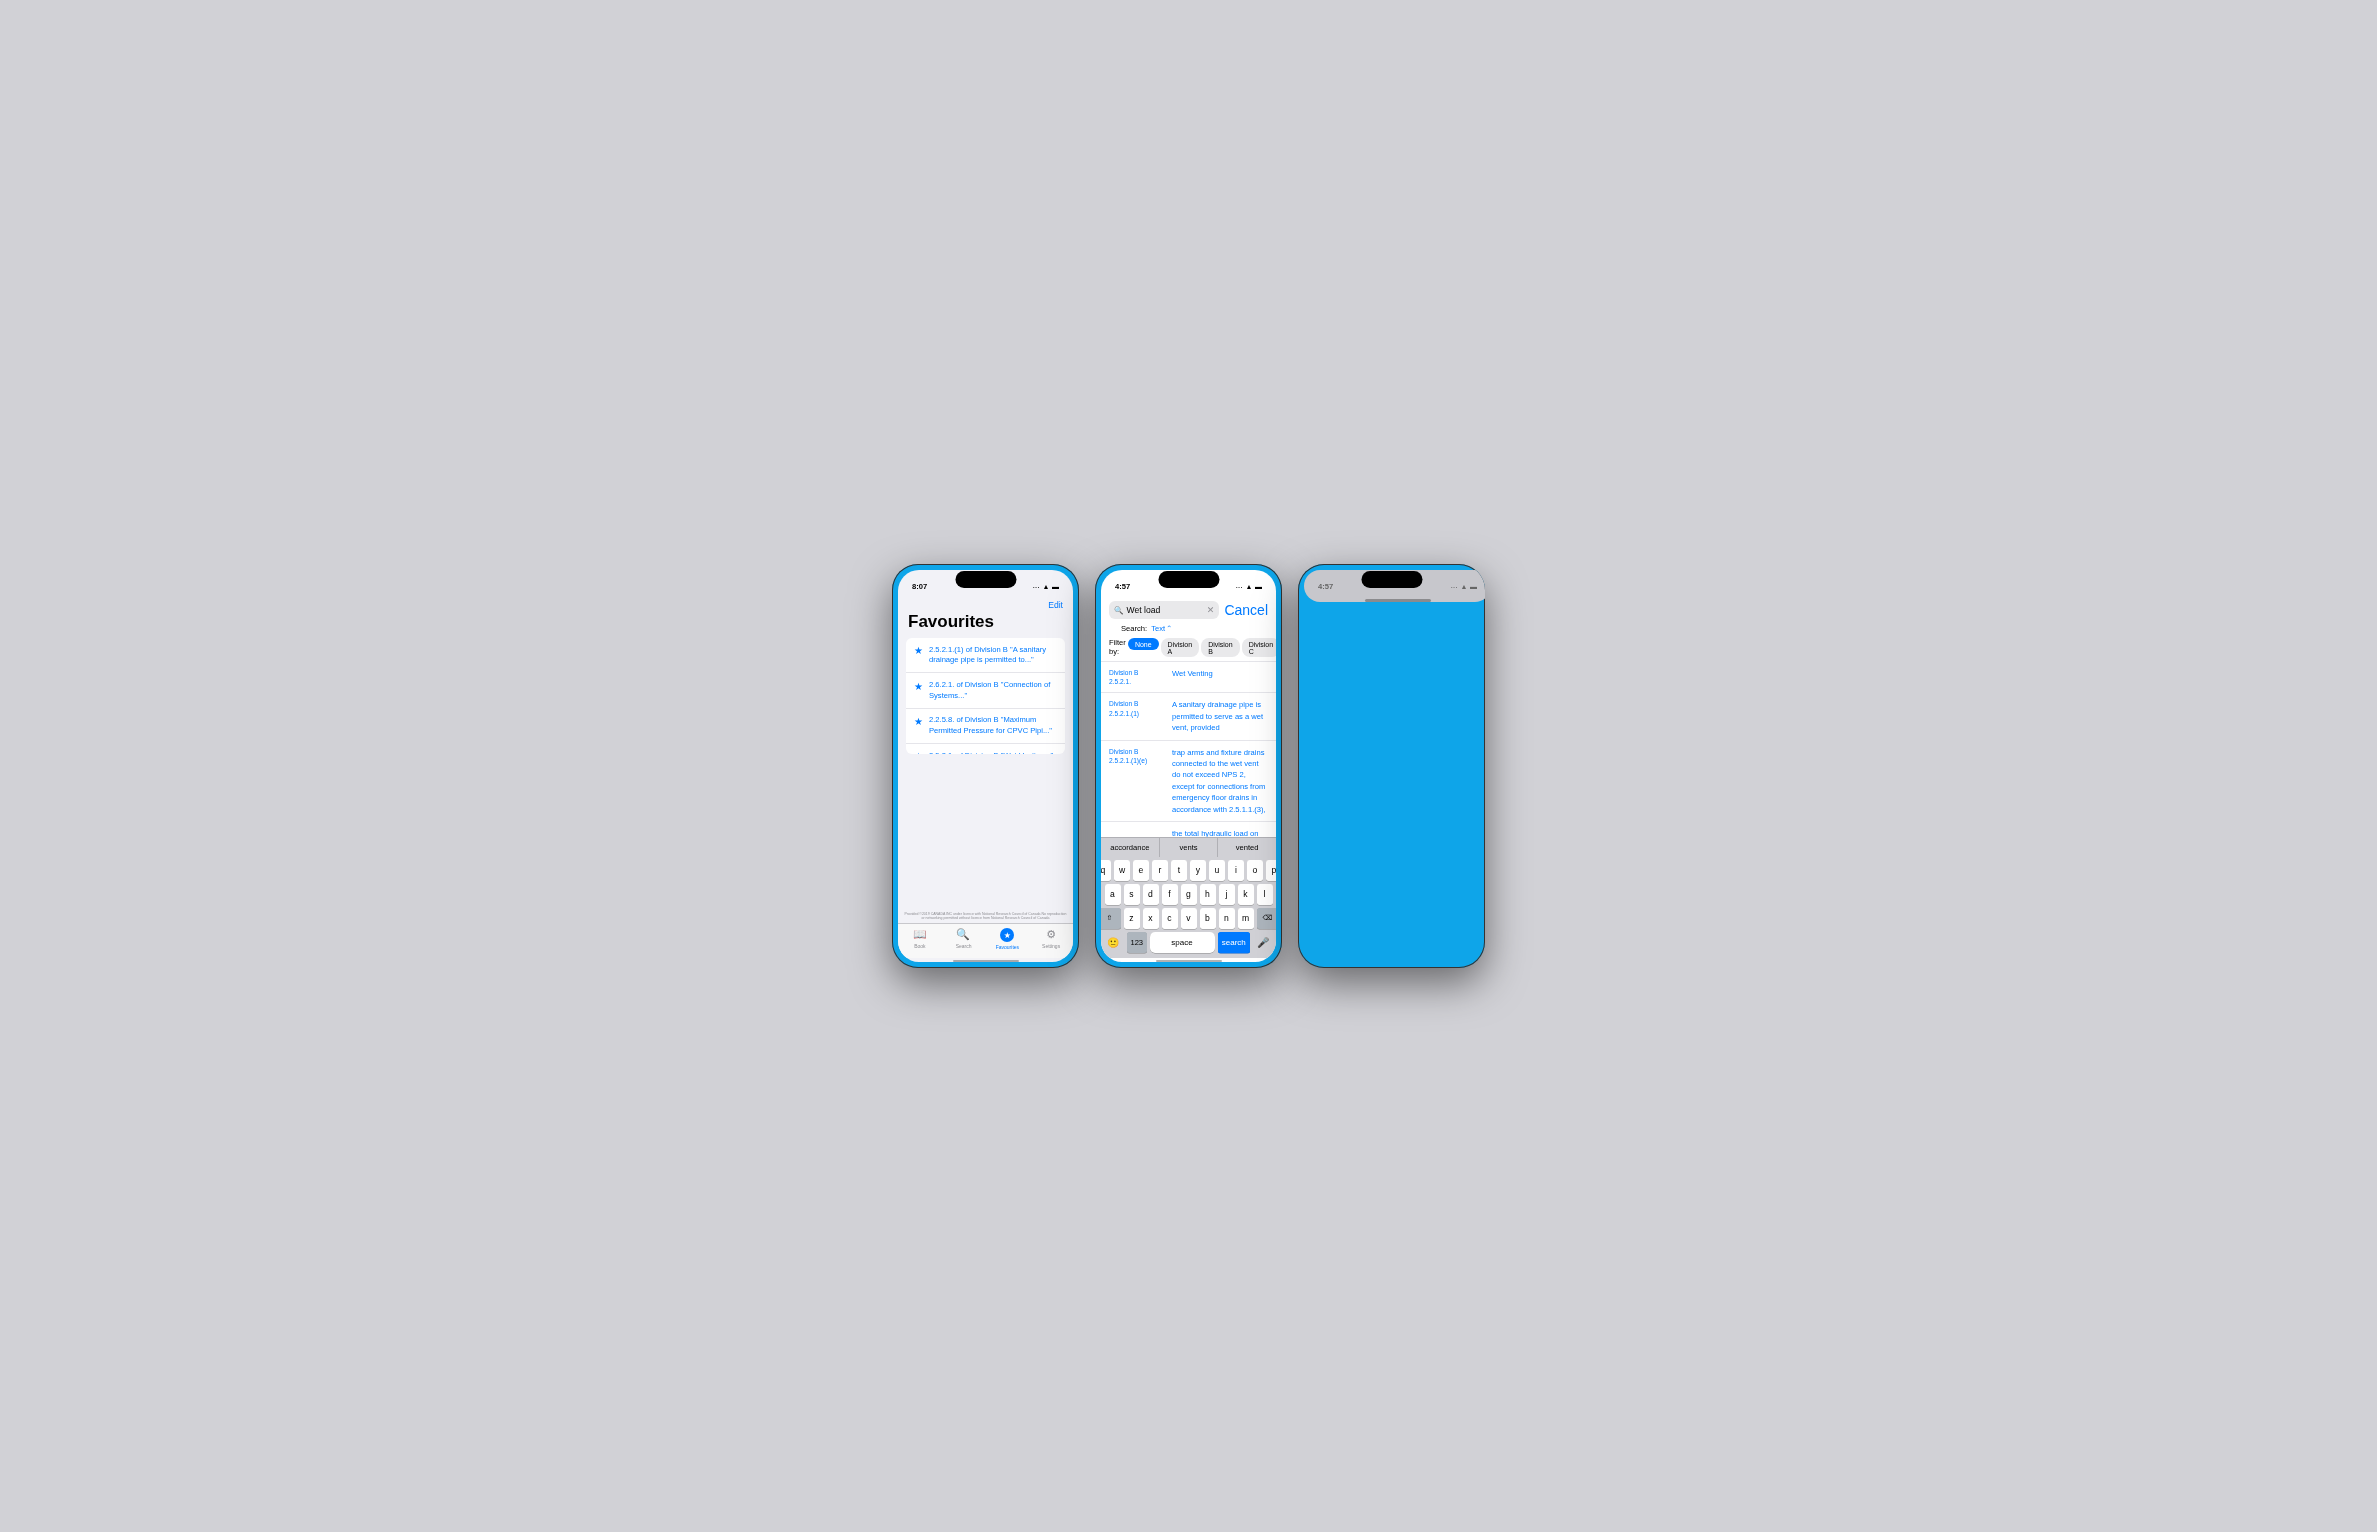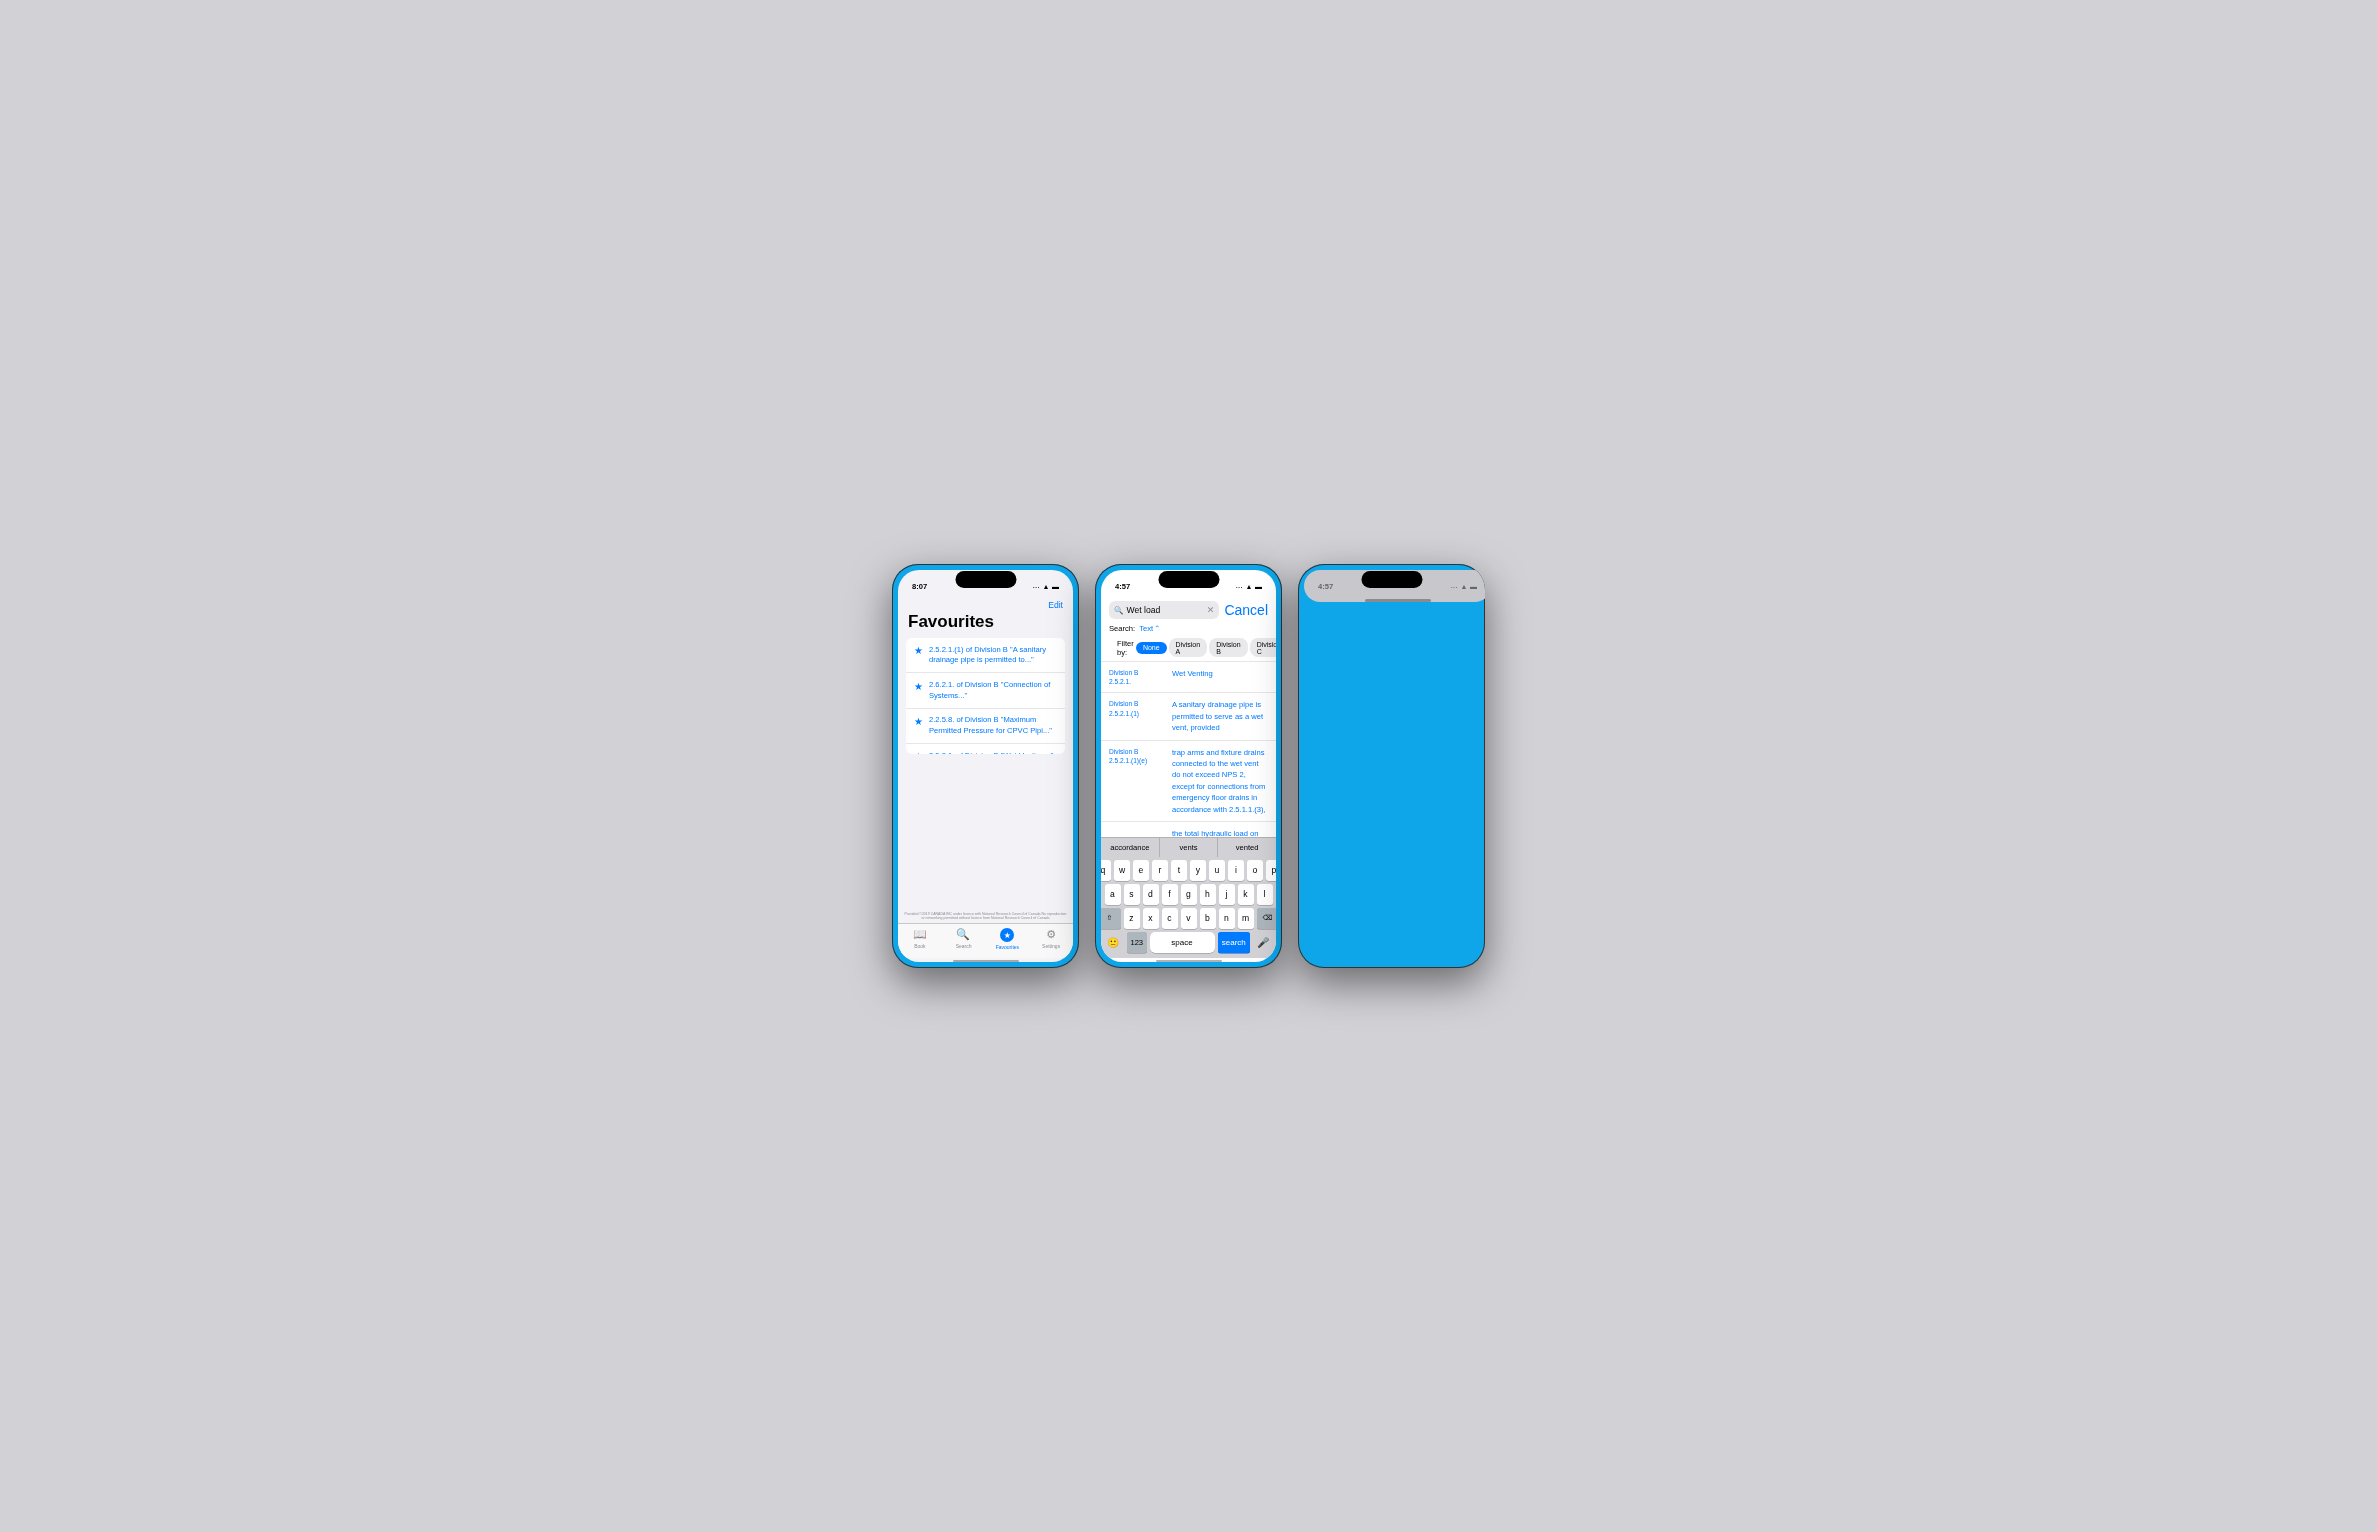--- a/index.html
+++ b/index.html
@@ -167,31 +167,31 @@
       gap: 3px;
     }
     .search-glass { color: #8e8e93; font-size: 7.6px; }
     .search-input-text { font-size: 8.6px; color: #000; flex: 1; }
     .clear-btn { color: #8e8e93; font-size: 9px; cursor: pointer; }
     .cancel-btn { color: #007aff; font-size: 14px; cursor: pointer; white-space: nowrap; }
 
     .search-filter-row {
       display: flex;
       align-items: center;
-      padding: 2px 8px 3px;
+      padding: 2px 20px 3px;
       gap: 4px;
       font-size: 7.6px;
     }
     .search-label { color: #000; }
     .text-filter { color: #007aff; display: flex; align-items: center; gap: 1px; cursor: pointer; }
 
     .filter-by-row {
       display: flex;
-      align-items: center;
-      padding: 2px 16px 4px;
+      align-items: flex-start;
+      padding: 2px 8px 4px;
       gap: 2px;
       font-size: 7px;
       border-bottom: 0.3px solid #e5e5ea;
     }
     .filter-label { color: #000; font-size: 7.6px; }
     .filter-chip {
       background: #e9e9eb;
       border-radius: 8px;
       padding: 2.5px 7px;
       font-size: 7px;

